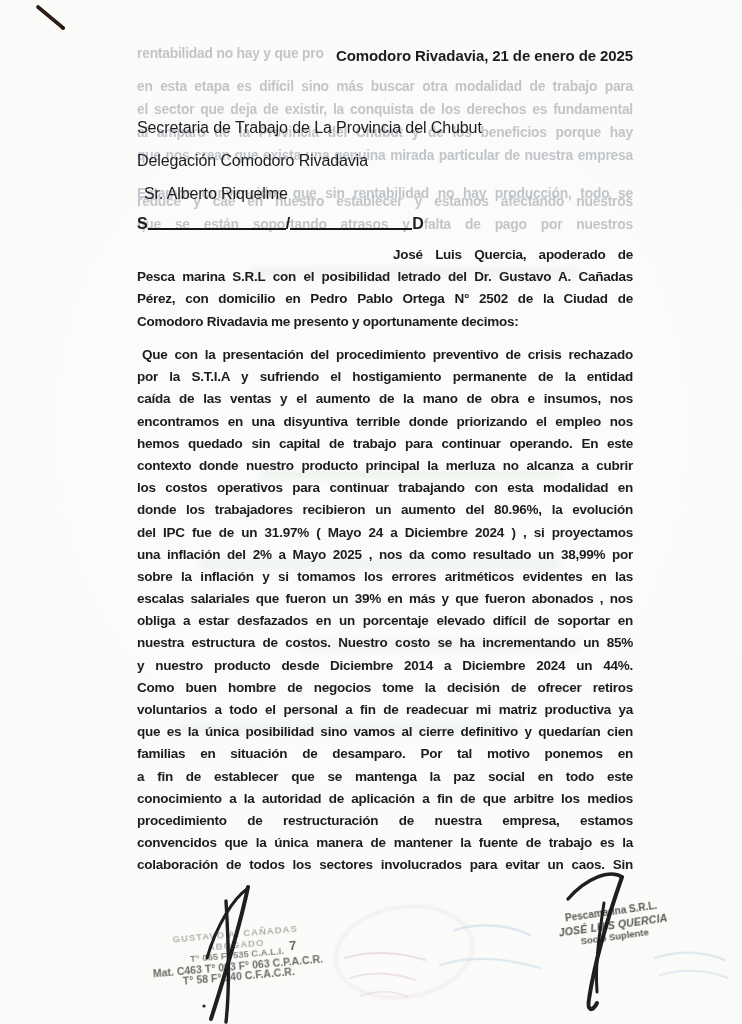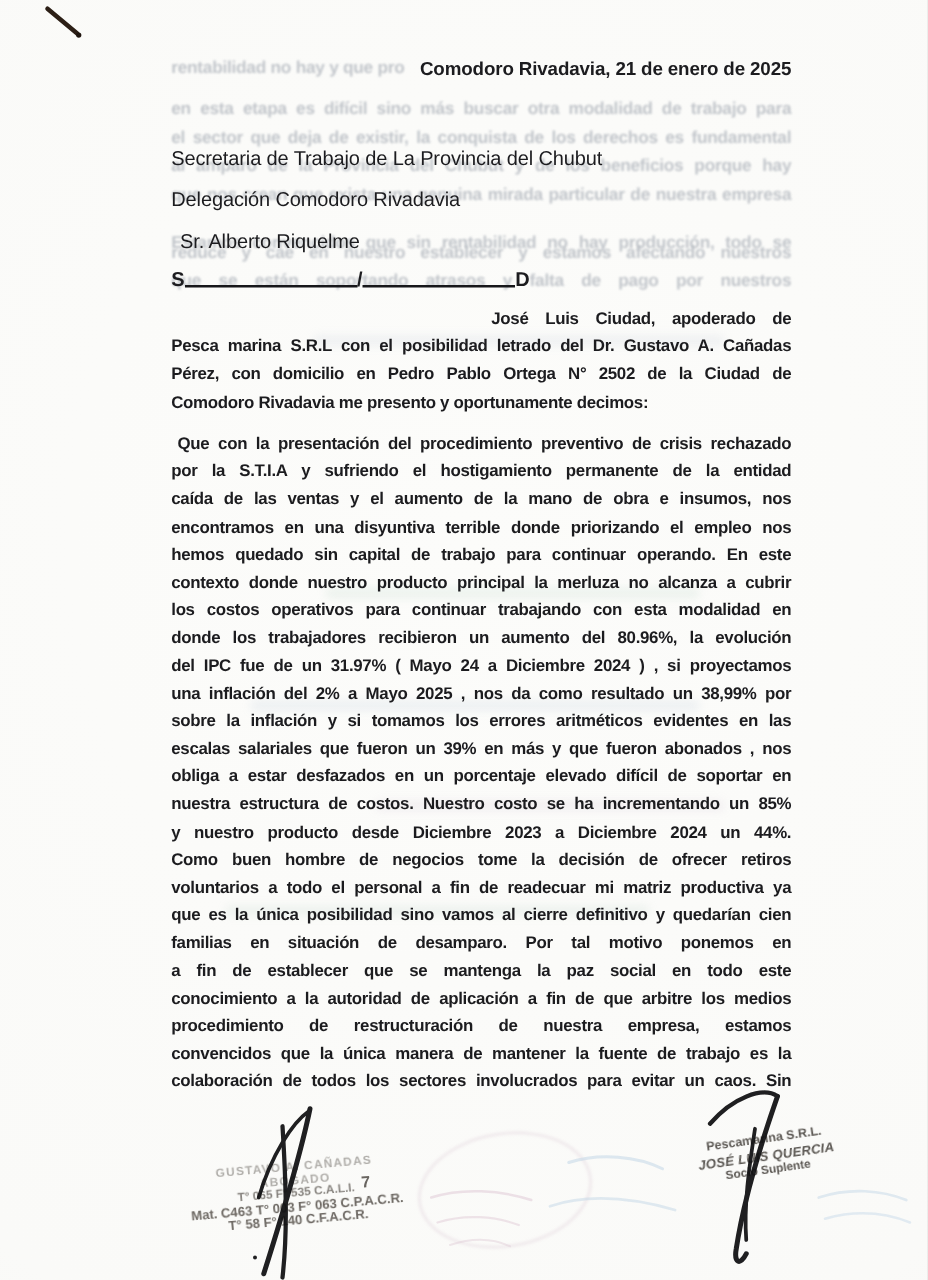--- a/index.html
+++ b/index.html
@@ -90,42 +90,42 @@
 
     <div class="recipient">
       <div class="r-line">Secretaria de Trabajo de La Provincia del Chubut</div>
       <div class="r-line">Delegación Comodoro Rivadavia</div>
       <div class="r-line indent">Sr. Alberto Riquelme</div>
     </div>
 
     <div class="sd"><span>S</span><span class="blank b1"></span><span>/</span><span class="blank b2"></span><span>D</span></div>
 
     <div class="intro">
-      <div class="jl firstline">José Luis Ciudad, apoderado de</div>
+      <div class="jl firstline">José Luis Quercia, apoderado de</div>
       <div class="jl">Pesca marina S.R.L con el posibilidad letrado del Dr. Gustavo A. Cañadas</div>
       <div class="jl">Pérez, con domicilio en Pedro Pablo Ortega N° 2502 de la Ciudad de</div>
       <div class="jl lastline">Comodoro Rivadavia me presento y oportunamente decimos:</div>
     </div>
 
     <div class="bodytext">
       <div class="jl lead">Que con la presentación del procedimiento preventivo de crisis rechazado</div>
       <div class="jl">por la S.T.I.A y sufriendo el hostigamiento permanente de la entidad</div>
       <div class="jl">caída de las ventas y el aumento de la mano de obra e insumos, nos</div>
       <div class="jl">encontramos en una disyuntiva terrible donde priorizando el empleo nos</div>
       <div class="jl">hemos quedado sin capital de trabajo para continuar operando. En este</div>
       <div class="jl">contexto donde nuestro producto principal la merluza no alcanza a cubrir</div>
       <div class="jl">los costos operativos para continuar trabajando con esta modalidad en</div>
       <div class="jl">donde los trabajadores recibieron un aumento del 80.96%, la evolución</div>
       <div class="jl">del IPC fue de un 31.97% ( Mayo 24 a Diciembre 2024 ) , si proyectamos</div>
       <div class="jl">una inflación del 2% a Mayo 2025 , nos da como resultado un 38,99% por</div>
       <div class="jl">sobre la inflación y si tomamos los errores aritméticos evidentes en las</div>
       <div class="jl">escalas salariales que fueron un 39% en más y que fueron abonados , nos</div>
       <div class="jl">obliga a estar desfazados en un porcentaje elevado difícil de soportar en</div>
       <div class="jl">nuestra estructura de costos. Nuestro costo se ha incrementando un 85%</div>
-      <div class="jl">y nuestro producto desde Diciembre 2023 a Diciembre 2024 un 44%.</div>
+      <div class="jl">y nuestro producto desde Diciembre 2014 a Diciembre 2024 un 44%.</div>
       <div class="jl">Como buen hombre de negocios tome la decisión de ofrecer retiros</div>
       <div class="jl">voluntarios a todo el personal a fin de readecuar mi matriz productiva ya</div>
       <div class="jl">que es la única posibilidad sino vamos al cierre definitivo y quedarían cien</div>
       <div class="jl">familias en situación de desamparo. Por tal motivo ponemos en</div>
       <div class="jl">a fin de establecer que se mantenga la paz social en todo este</div>
       <div class="jl">conocimiento a la autoridad de aplicación a fin de que arbitre los medios</div>
       <div class="jl">procedimiento de restructuración de nuestra empresa, estamos</div>
       <div class="jl">convencidos que la única manera de mantener la fuente de trabajo es la</div>
       <div class="jl">colaboración de todos los sectores involucrados para evitar un caos. Sin</div>
     </div>

